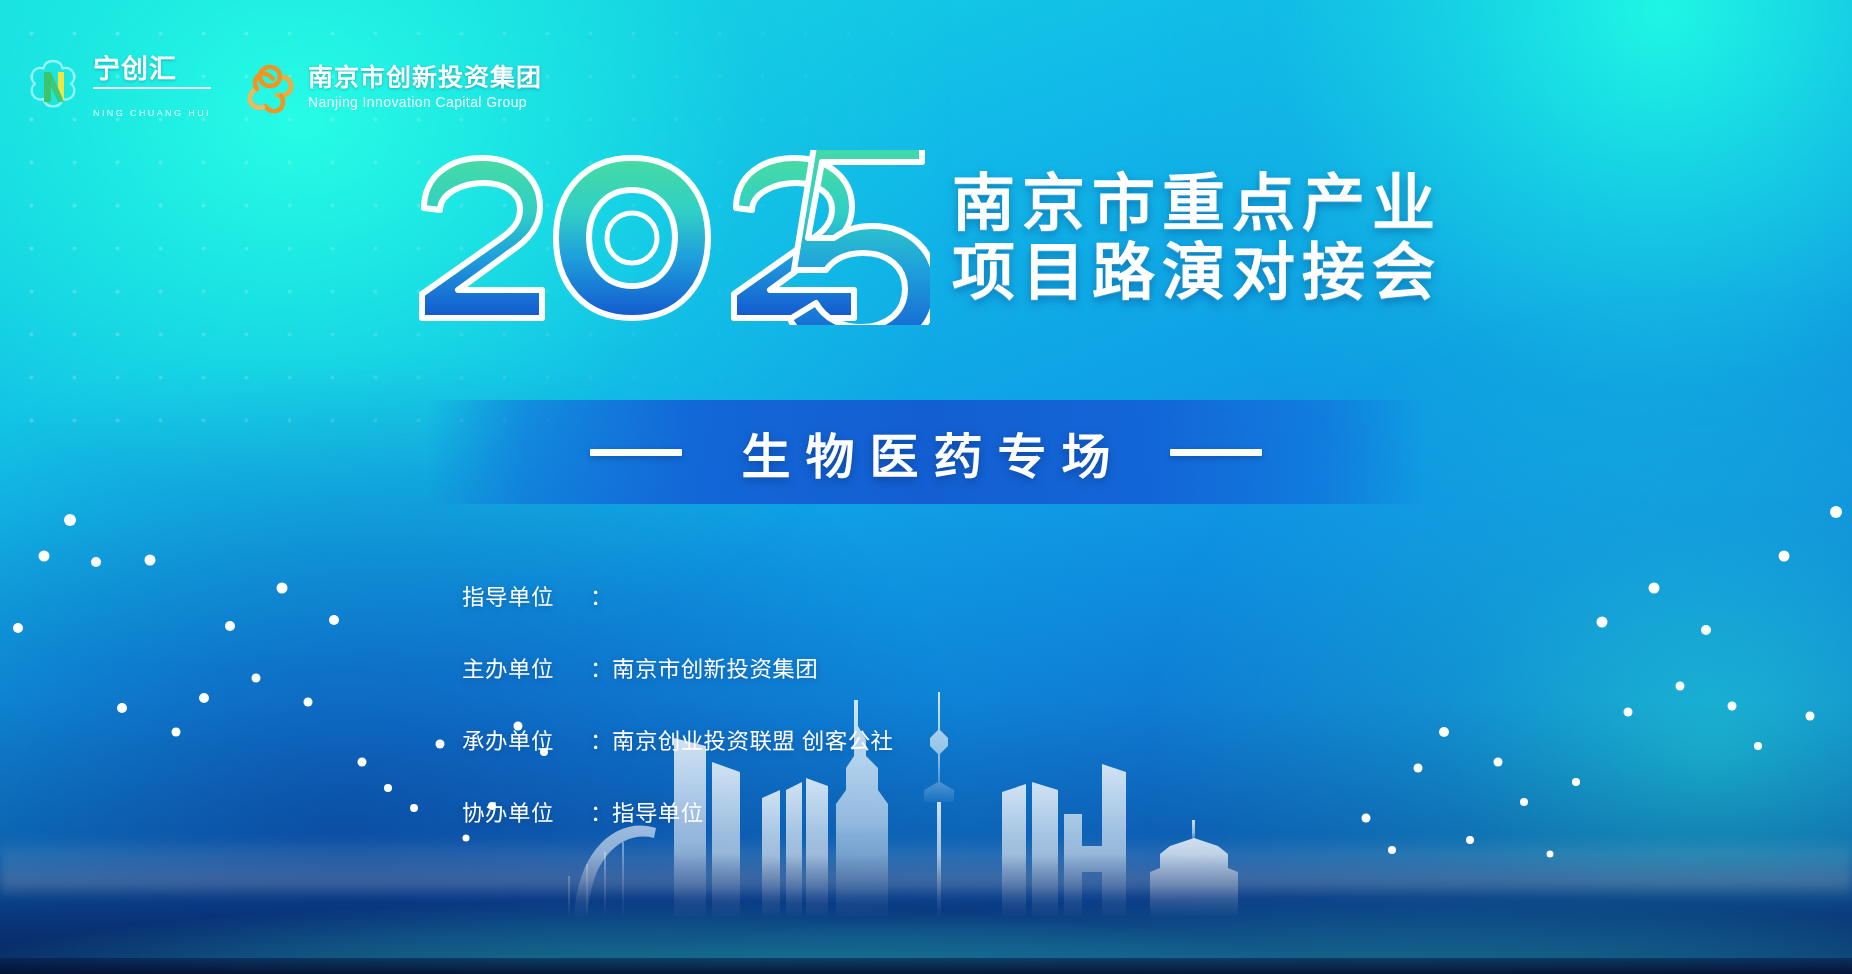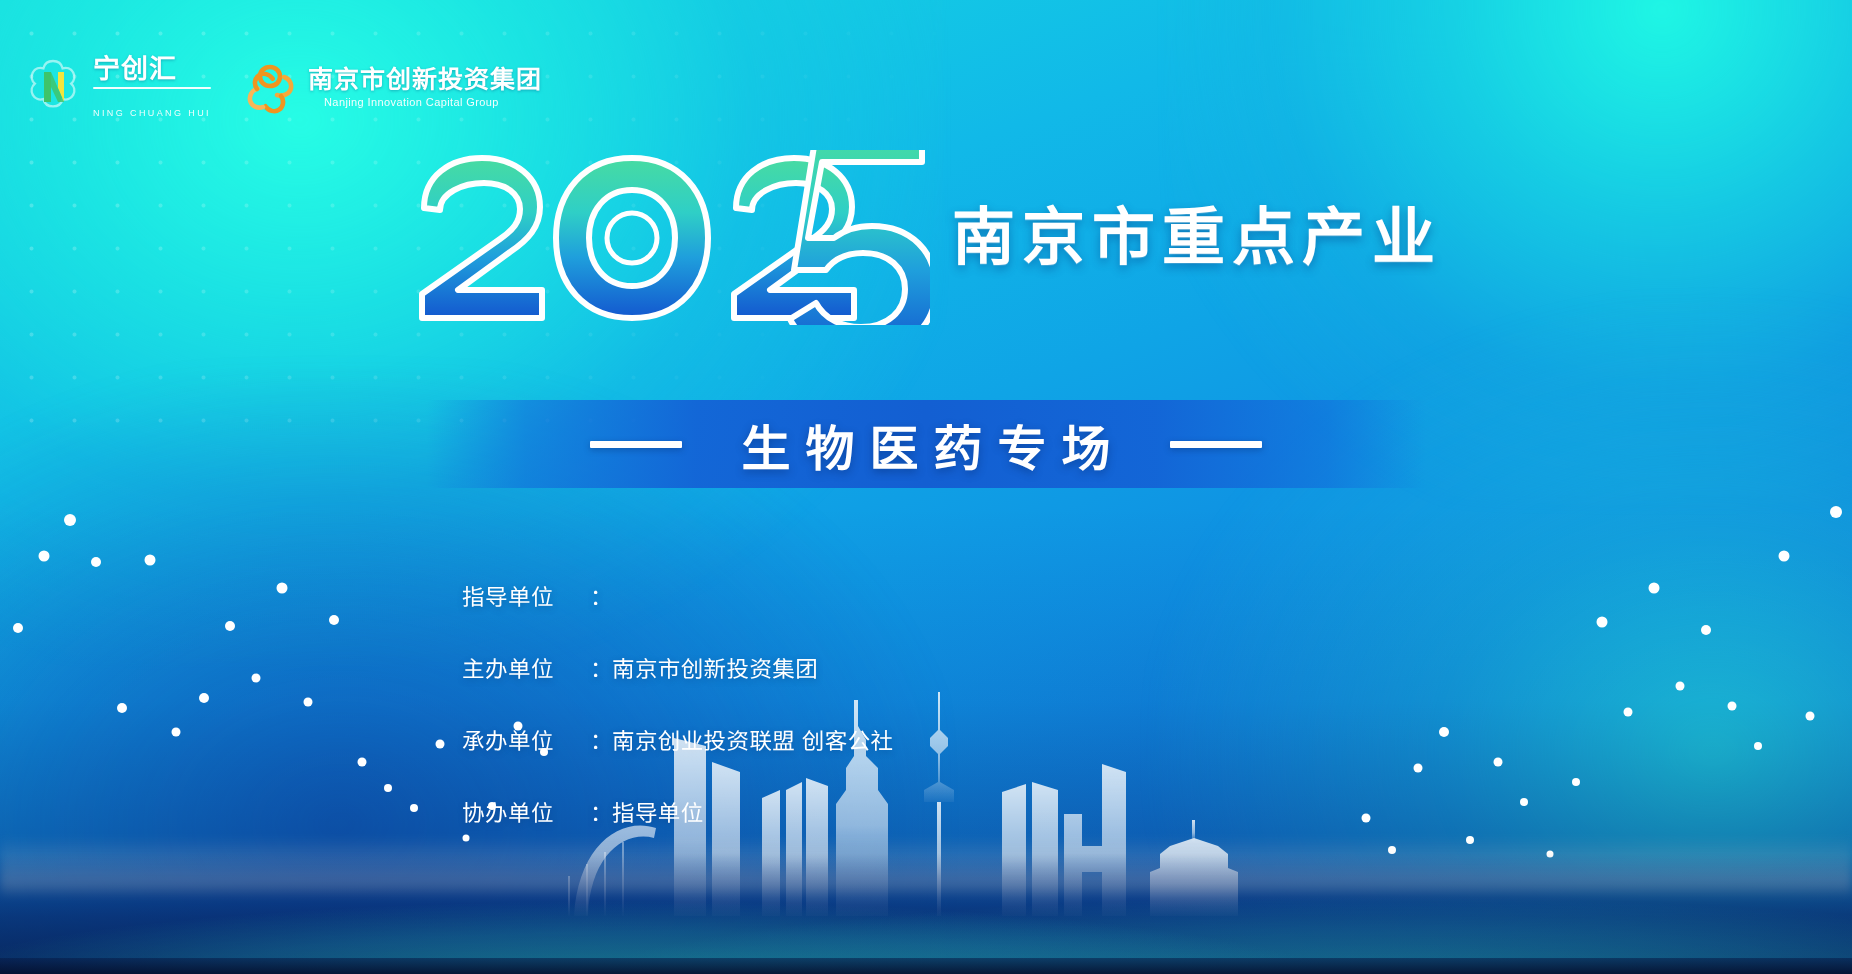--- a/index.html
+++ b/index.html
@@ -106,43 +106,43 @@
     color:#ffffff; font-weight:700; letter-spacing:1px; white-space:nowrap;
     text-shadow:0 1px 3px rgba(0,60,110,.35);
   }
   .nch .logo-cn{font-size:27px;}
   .nch .logo-en{
     font-size:9px; color:#ffffff; letter-spacing:2.4px; margin-top:20px;
     text-align:center; opacity:.93; white-space:nowrap;
   }
   .nicg .logo-cn{font-size:25px;}
   .nicg .logo-en{
-    font-size:11px; color:#ffffff; letter-spacing:.4px; margin-top:5px;
-    opacity:.95; white-space:nowrap;margin-left:16px;
+    font-size:14px; color:#ffffff; letter-spacing:.4px; margin-top:5px;
+    opacity:.95; white-space:nowrap;
   }
   .rule{height:2px;background:#fff;margin-top:4px;border-radius:1px;opacity:.95;}
 
   
   .title-row{
     position:absolute; left:0; right:0; top:150px;
     display:flex; align-items:center; justify-content:center; gap:22px;
   }
   .year{display:block;}
   .title-cn{
     display:flex; flex-direction:column; 
     color:#ffffff; font-weight:700;
     font-size:63px; line-height:1.08; letter-spacing:7px;
     text-shadow:0 4px 10px rgba(4,60,130,.45), 0 1px 0 rgba(255,255,255,.25);
     white-space:nowrap;
   }
 
   
   .banner{
     position:absolute; left:50%; transform:translateX(-50%);
-    top:400px; width:1000px; height:88px;
+    top:400px; width:1000px; height:104px;
     display:flex; align-items:center; justify-content:center; gap:44px;
     background:linear-gradient(90deg,
       rgba(18,103,218,0) 0%,
       rgba(18,103,218,.55) 10%,
       rgba(19,99,214,.95) 27%,
       rgba(19,95,210,1) 50%,
       rgba(19,99,214,.95) 73%,
       rgba(18,103,218,.55) 90%,
       rgba(18,103,218,0) 100%);
   }
@@ -285,20 +285,21 @@
         <path d="M512 12H412l-14 76h26c9-7 22-12 38-12 39 0 64 26 64 62 0 38-30 66-76 66
                  -33 0-60-14-70-35l26-16c8 15 25 24 45 24 27 0 44-16 44-38 0-21-16-36-42-36
                  -16 0-29 6-37 17h-32l22-136h106z"></path>
       </g>
 
       <circle cx="222" cy="88" r="25" fill="none" stroke="#ffffff" stroke-width="5"></circle>
     </svg>
 
     <div class="title-cn">
       <span>南京市重点产业</span>
+      <span>项目路演对接会</span>
     </div>
   </div>
 
   <div class="banner">
     <span class="banner-dash"></span>
     <span class="banner-text">生物医药专场</span>
     <span class="banner-dash"></span>
   </div>
 
   <div class="orgs">

